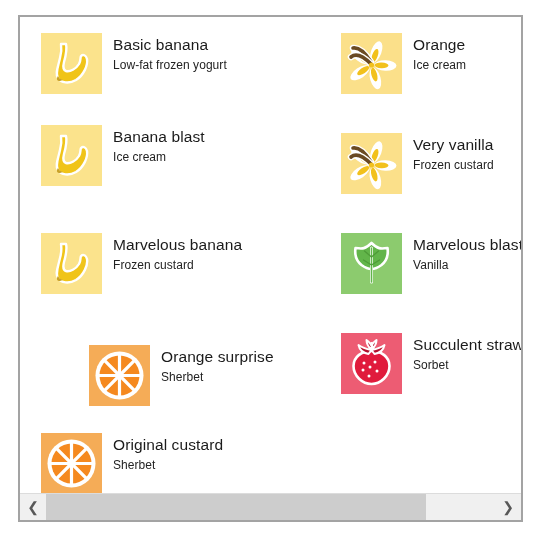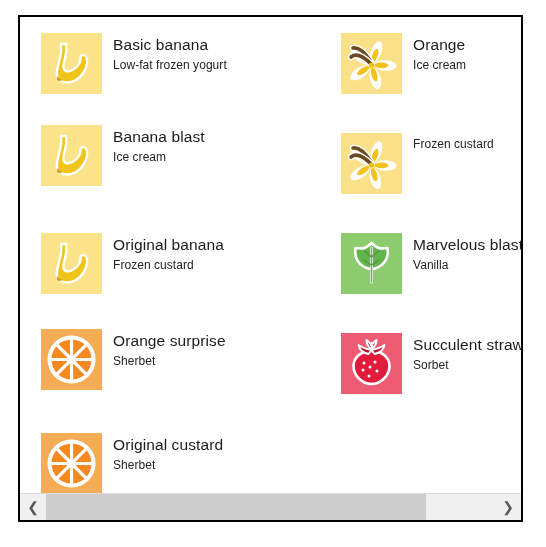--- a/index.html
+++ b/index.html
@@ -18,21 +18,21 @@
     height: 547px;
     background: #ffffff;
   }
   
   .frame {
     position: absolute;
     left: 18px;
     top: 15px;
     width: 505px;
     height: 507px;
-    border: 2px solid #000000;
+    border: 2px solid #a3a3a3;
     box-sizing: border-box;
     background: #ffffff;
     overflow: hidden;
   }
   
   .viewport {
     position: absolute;
     left: 0;
     top: 0;
     right: 0;
@@ -170,26 +170,26 @@
 
           <div class="item" style="top:216px;">
             <div class="tile">
               <svg viewBox="0 0 61 61">
                 <rect width="61" height="61" fill="#FBE38C"></rect>
                 <path d="M20 11 c0 0 1 7 -1 14 c-2 9 -5 16 -2 20 c3 5 11 6 18 2 c8 -5 12 -15 11 -21 c-1 -4 -4 -5 -6 -3 c-1 2 0 5 -2 8 c-3 5 -9 8 -13 7 c-3 -1 -3 -5 -2 -9 c2 -7 3 -14 2 -18 z" fill="#F0C419" stroke="#FFFFFF" stroke-width="2.4" stroke-linejoin="round"></path>
                 <path d="M17 43 c-2 3 -1 5 2 5 l3 -1 c-3 -1 -4 -2 -5 -4 z" fill="#C9A227"></path>
               </svg>
             </div>
             <div class="labels">
-              <div class="title">Original banana</div>
+              <div class="title">Marvelous banana</div>
               <div class="subtitle">Frozen custard</div>
             </div>
           </div>
 
-          <div class="item" style="top:312px;">
+          <div class="item" style="top:328px;margin-left:48px;">
             <div class="tile">
               <svg viewBox="0 0 61 61">
                 <rect width="61" height="61" fill="#F5AC57"></rect>
                 <circle cx="30.5" cy="30.5" r="24" fill="#FFFFFF"></circle>
                 <circle cx="30.5" cy="30.5" r="20" fill="#F5891F"></circle>
                 <g stroke="#FFFFFF" stroke-width="3.2" stroke-linecap="round">
                   <line x1="30.5" y1="30.5" x2="30.5" y2="9.5"></line>
                   <line x1="30.5" y1="30.5" x2="30.5" y2="51.5"></line>
                   <line x1="30.5" y1="30.5" x2="9.5" y2="30.5"></line>
                   <line x1="30.5" y1="30.5" x2="51.5" y2="30.5"></line>
@@ -290,20 +290,21 @@
                   </g>
                 </g>
                 <path d="M12 15 c7 -1 13 6 18 14" stroke="#FFFFFF" stroke-width="6.5" fill="none" stroke-linecap="round"></path>
                 <path d="M12 15 c7 -1 13 6 18 14" stroke="#6B4A22" stroke-width="3.6" fill="none" stroke-linecap="round"></path>
                 <path d="M10 24 c6 -5 13 0 20 7" stroke="#FFFFFF" stroke-width="6.5" fill="none" stroke-linecap="round"></path>
                 <path d="M10 24 c6 -5 13 0 20 7" stroke="#6B4A22" stroke-width="3.6" fill="none" stroke-linecap="round"></path>
                 <circle cx="30.5" cy="32" r="2.6" fill="#F2C11C"></circle>
               </svg>
             </div>
             <div class="labels">
+              <div class="title">Very vanilla</div>
               <div class="subtitle">Frozen custard</div>
             </div>
           </div>
 
           <div class="item" style="top:216px;">
             <div class="tile">
               <svg viewBox="0 0 61 61">
                 <rect width="61" height="61" fill="#8CCB6E"></rect>
                 <path d="M30.5 10 c6 6 9 6 16 5 c1 7 -1 13 -6 17 c-4 3 -8 4 -10 4 c-2 0 -6 -1 -10 -4 c-5 -4 -7 -10 -6 -17 c7 1 10 1 16 -5 z" fill="#62B54A" stroke="#FFFFFF" stroke-width="2.6" stroke-linejoin="round"></path>
                 <path d="M30.5 15 v34" stroke="#FFFFFF" stroke-width="3" fill="none" stroke-linecap="round"></path>

